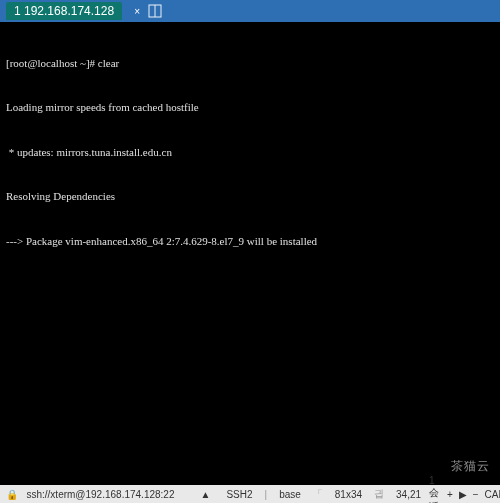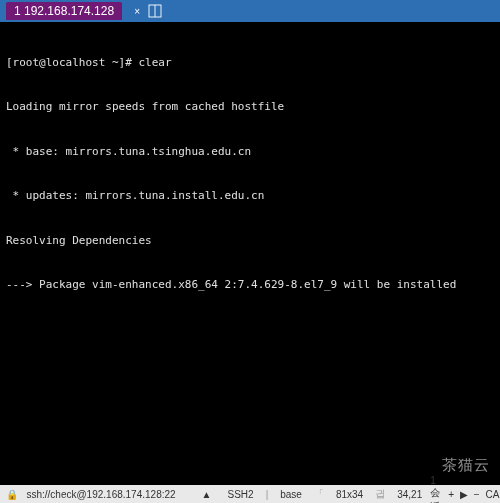--- a/index.html
+++ b/index.html
@@ -17,21 +17,21 @@
       background: #2e6fb4;
       color: #fff;
       display: flex;
       align-items: center;
       padding: 0 6px;
       font-family: Arial, sans-serif;
       font-size: 12px;
       position: relative;
     }
     .titlebar .tab-label {
-      background: #701a75;
+      background: #0f766e;
       padding: 2px 8px;
       border-radius: 2px 2px 0 0;
       margin-right: 4px;
     }
     .titlebar .split-icon {
       margin-left: 4px;
       opacity: 0.9;
       width: 14px;
       height: 14px;
     }
@@ -47,21 +47,21 @@
     }
     .terminal {
       background: #000;
       color: #e0e0e0;
       padding: 4px 6px;
       height: calc(100% - 22px - 18px);
       line-height: 1.35;
       white-space: pre;
       overflow: hidden;
     }
-    .terminal .line { white-space: pre; }
+    .terminal .line { white-space: pre; font-family: Liberation Serif, serif; }
     .statusbar {
       position: absolute;
       bottom: 0;
       left: 0;
       right: 0;
       height: 18px;
       background: #e9e9e9;
       color: #333;
       font-family: Arial, sans-serif;
       font-size: 10px;
@@ -73,21 +73,21 @@
     .statusbar .lock { font-size: 10px; }
     .statusbar .spacer { flex: 0 0 10px; }
     .statusbar .sep { color: #999; margin: 0 4px; }
     .statusbar .right { margin-left: auto; display: flex; align-items: center; gap: 6px; }
     .watermark {
       position: absolute;
       right: 10px;
       bottom: 28px;
       color: rgba(255,255,255,0.55);
       font-family: "SimSun","Microsoft YaHei", sans-serif;
-      font-size: 15px;
+      font-size: 12px;
       letter-spacing: 1px;
       pointer-events: none;
     }
     .indicator { width:6px; height:6px; border-radius:50%; background:#4caf50; display:inline-block; }
   </style>
 </head>
 <body>
 
 <div class="titlebar">
   <span class="tab-label">1 192.168.174.128</span>
@@ -96,21 +96,20 @@
     <svg viewBox="0 0 14 14" width="14" height="14">
         <rect x="1" y="1" width="12" height="12" fill="none" stroke="#fff" stroke-width="1"></rect>
         <line x1="7" y1="1" x2="7" y2="13" stroke="#fff" stroke-width="1"></line>
       </svg>
   </span>
 </div>
 
 <div class="terminal">
   <div class="line">[root@localhost ~]# clear</div>
   <div class="line">Loading mirror speeds from cached hostfile</div>
-  <div class="line"> * base: mirrors.tuna.tsinghua.edu.cn</div>
   <div class="line"> * updates: mirrors.tuna.install.edu.cn</div>
   <div class="line">Resolving Dependencies</div>
   <div class="line">---&gt; Package vim-enhanced.x86_64 2:7.4.629-8.el7_9 will be installed</div>
   
   <div class="line"></div>
   
   <div class="line"></div>
   
   
   
@@ -130,21 +129,21 @@
   
   
   
   
 </div>
 
 <div class="watermark">茶猫云</div>
 
 <div class="statusbar">
   <span class="lock">🔒</span>
-  <span>ssh://check@192.168.174.128:22</span>
+  <span>ssh://xterm@192.168.174.128:22</span>
   <span class="spacer"></span>
   <span>▲</span>
   <span class="indicator"></span>
   <span>SSH2</span>
   <span class="sep">|</span>
   <span>base</span>
   <span class="sep">「</span>
   <span>81x34</span>
   <span class="sep">긥</span>
   <span>34,21</span>

